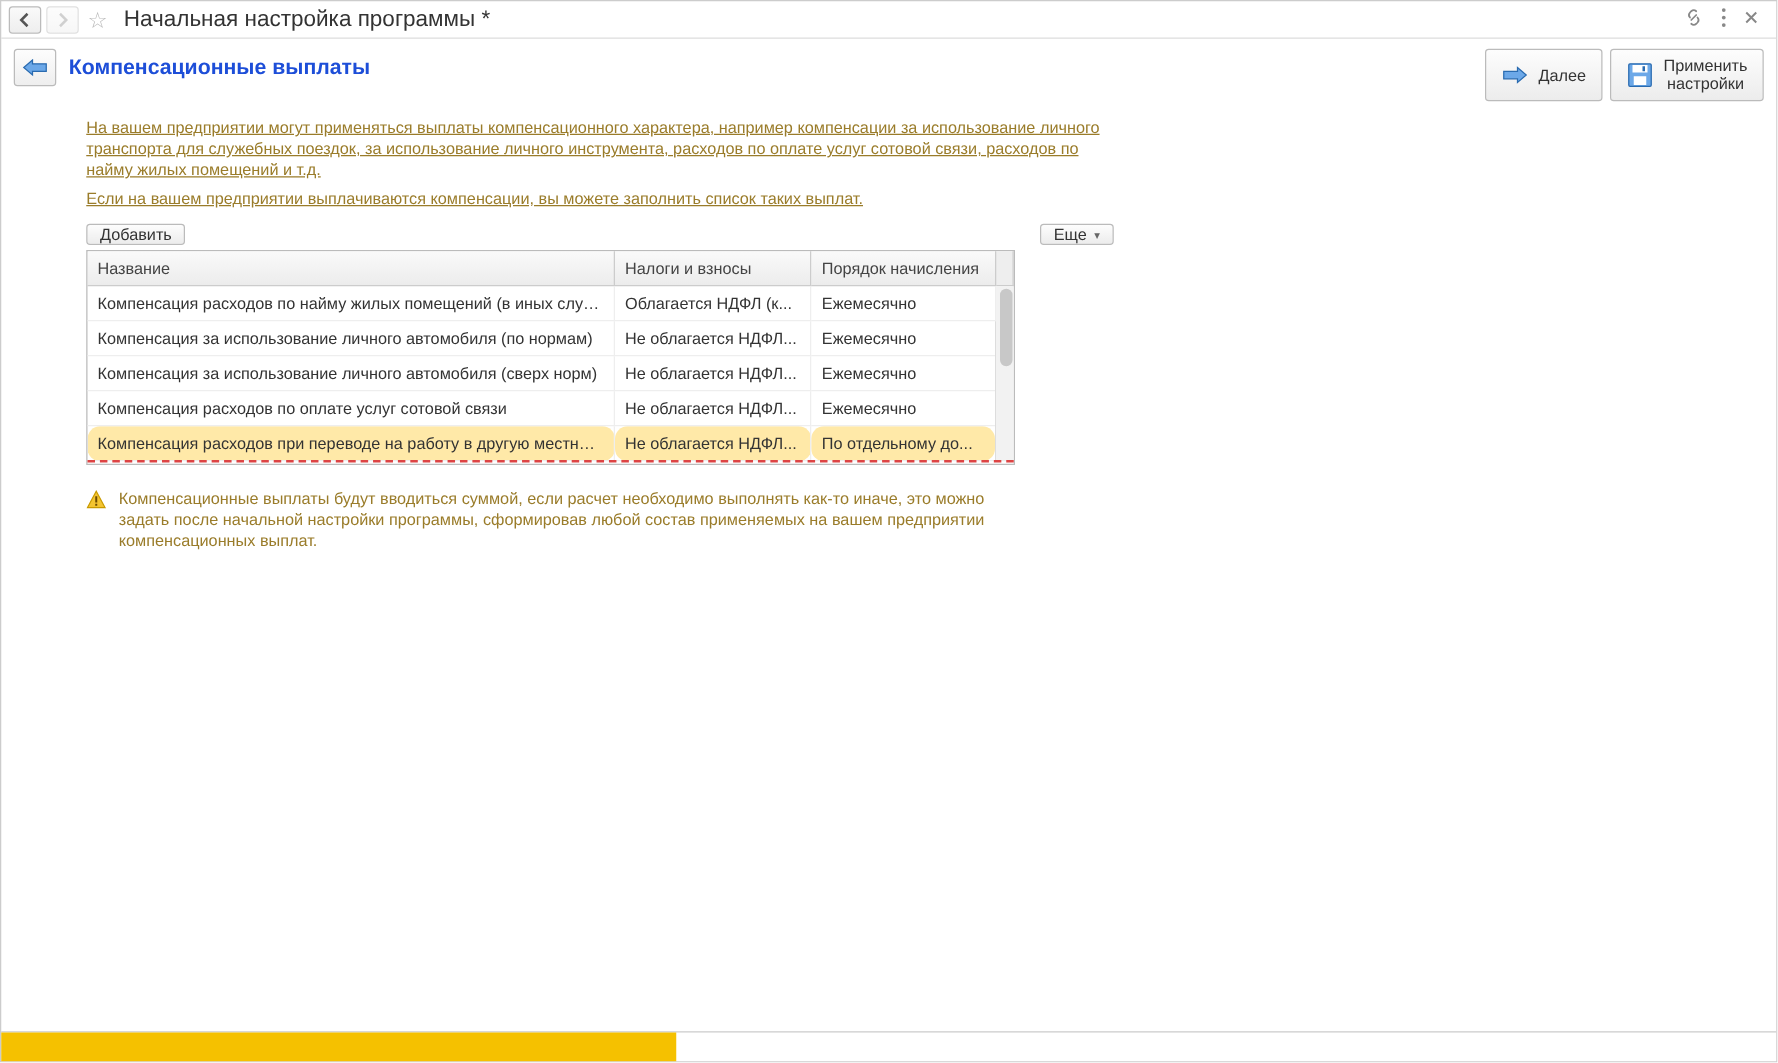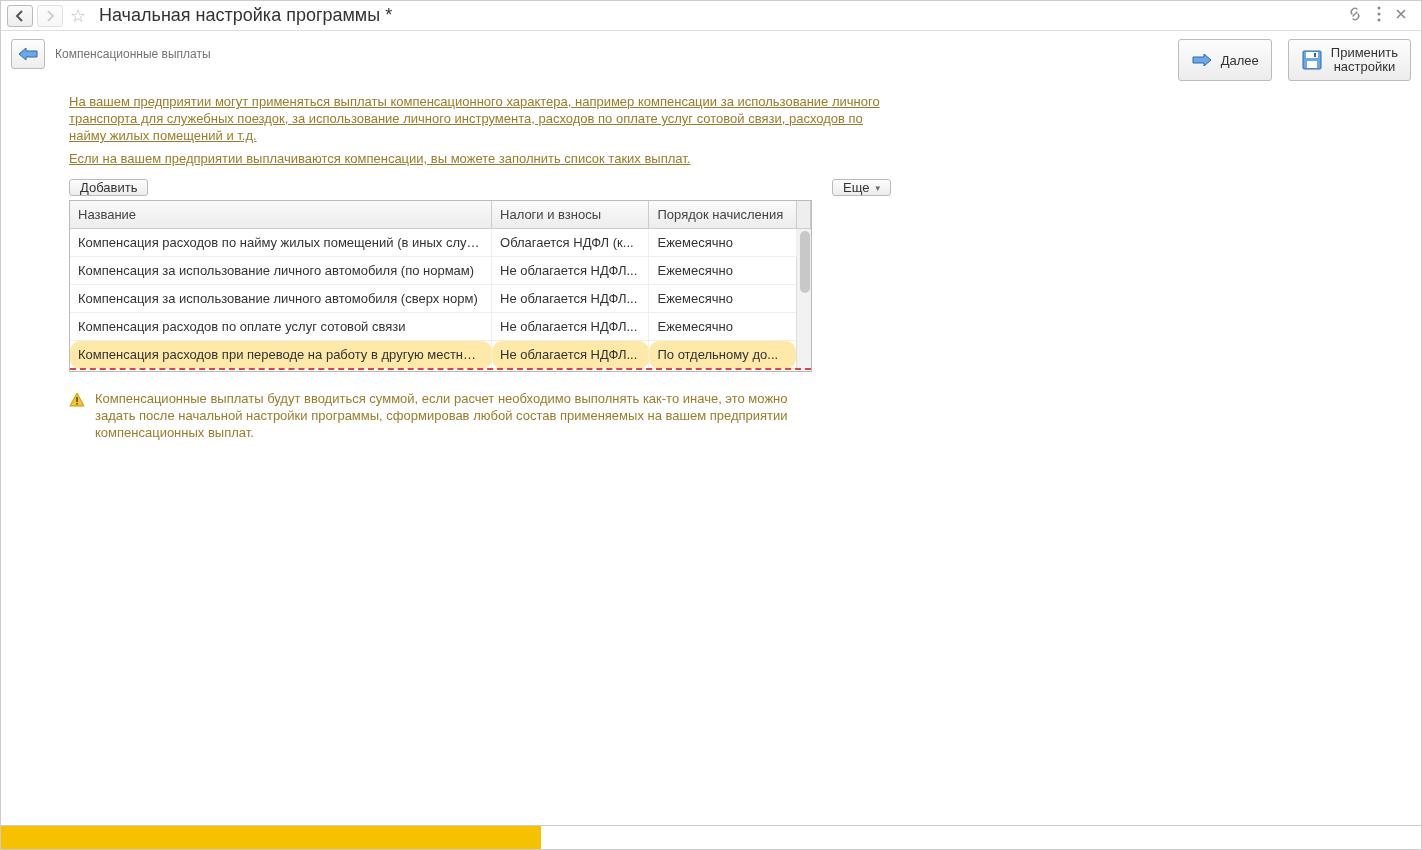--- a/index.html
+++ b/index.html
@@ -76,29 +76,29 @@
     border: 1px solid #bbb;
     background: linear-gradient(#fdfdfd,#eee);
     border-radius: 3px;
     display: flex;
     align-items: center;
     justify-content: center;
     cursor: pointer;
   }
   .back-arrow-svg { width: 22px; height: 16px; }
   .section-title {
-    font-size: 12px;
-    color: #737373;
-    font-weight: normal;
+    font-size: 17px;
+    color: #1d4ed8;
+    font-weight: bold;
     line-height: 30px;
   }
   .toolbar-right {
     margin-left: auto;
     display: flex;
-    gap: 16px;
+    gap: 6px;
   }
   .big-btn {
     border: 1px solid #bbb;
     background: linear-gradient(#fdfdfd,#ececec);
     border-radius: 3px;
     height: 42px;
     padding: 0 12px;
     display: flex;
     align-items: center;
     gap: 8px;

